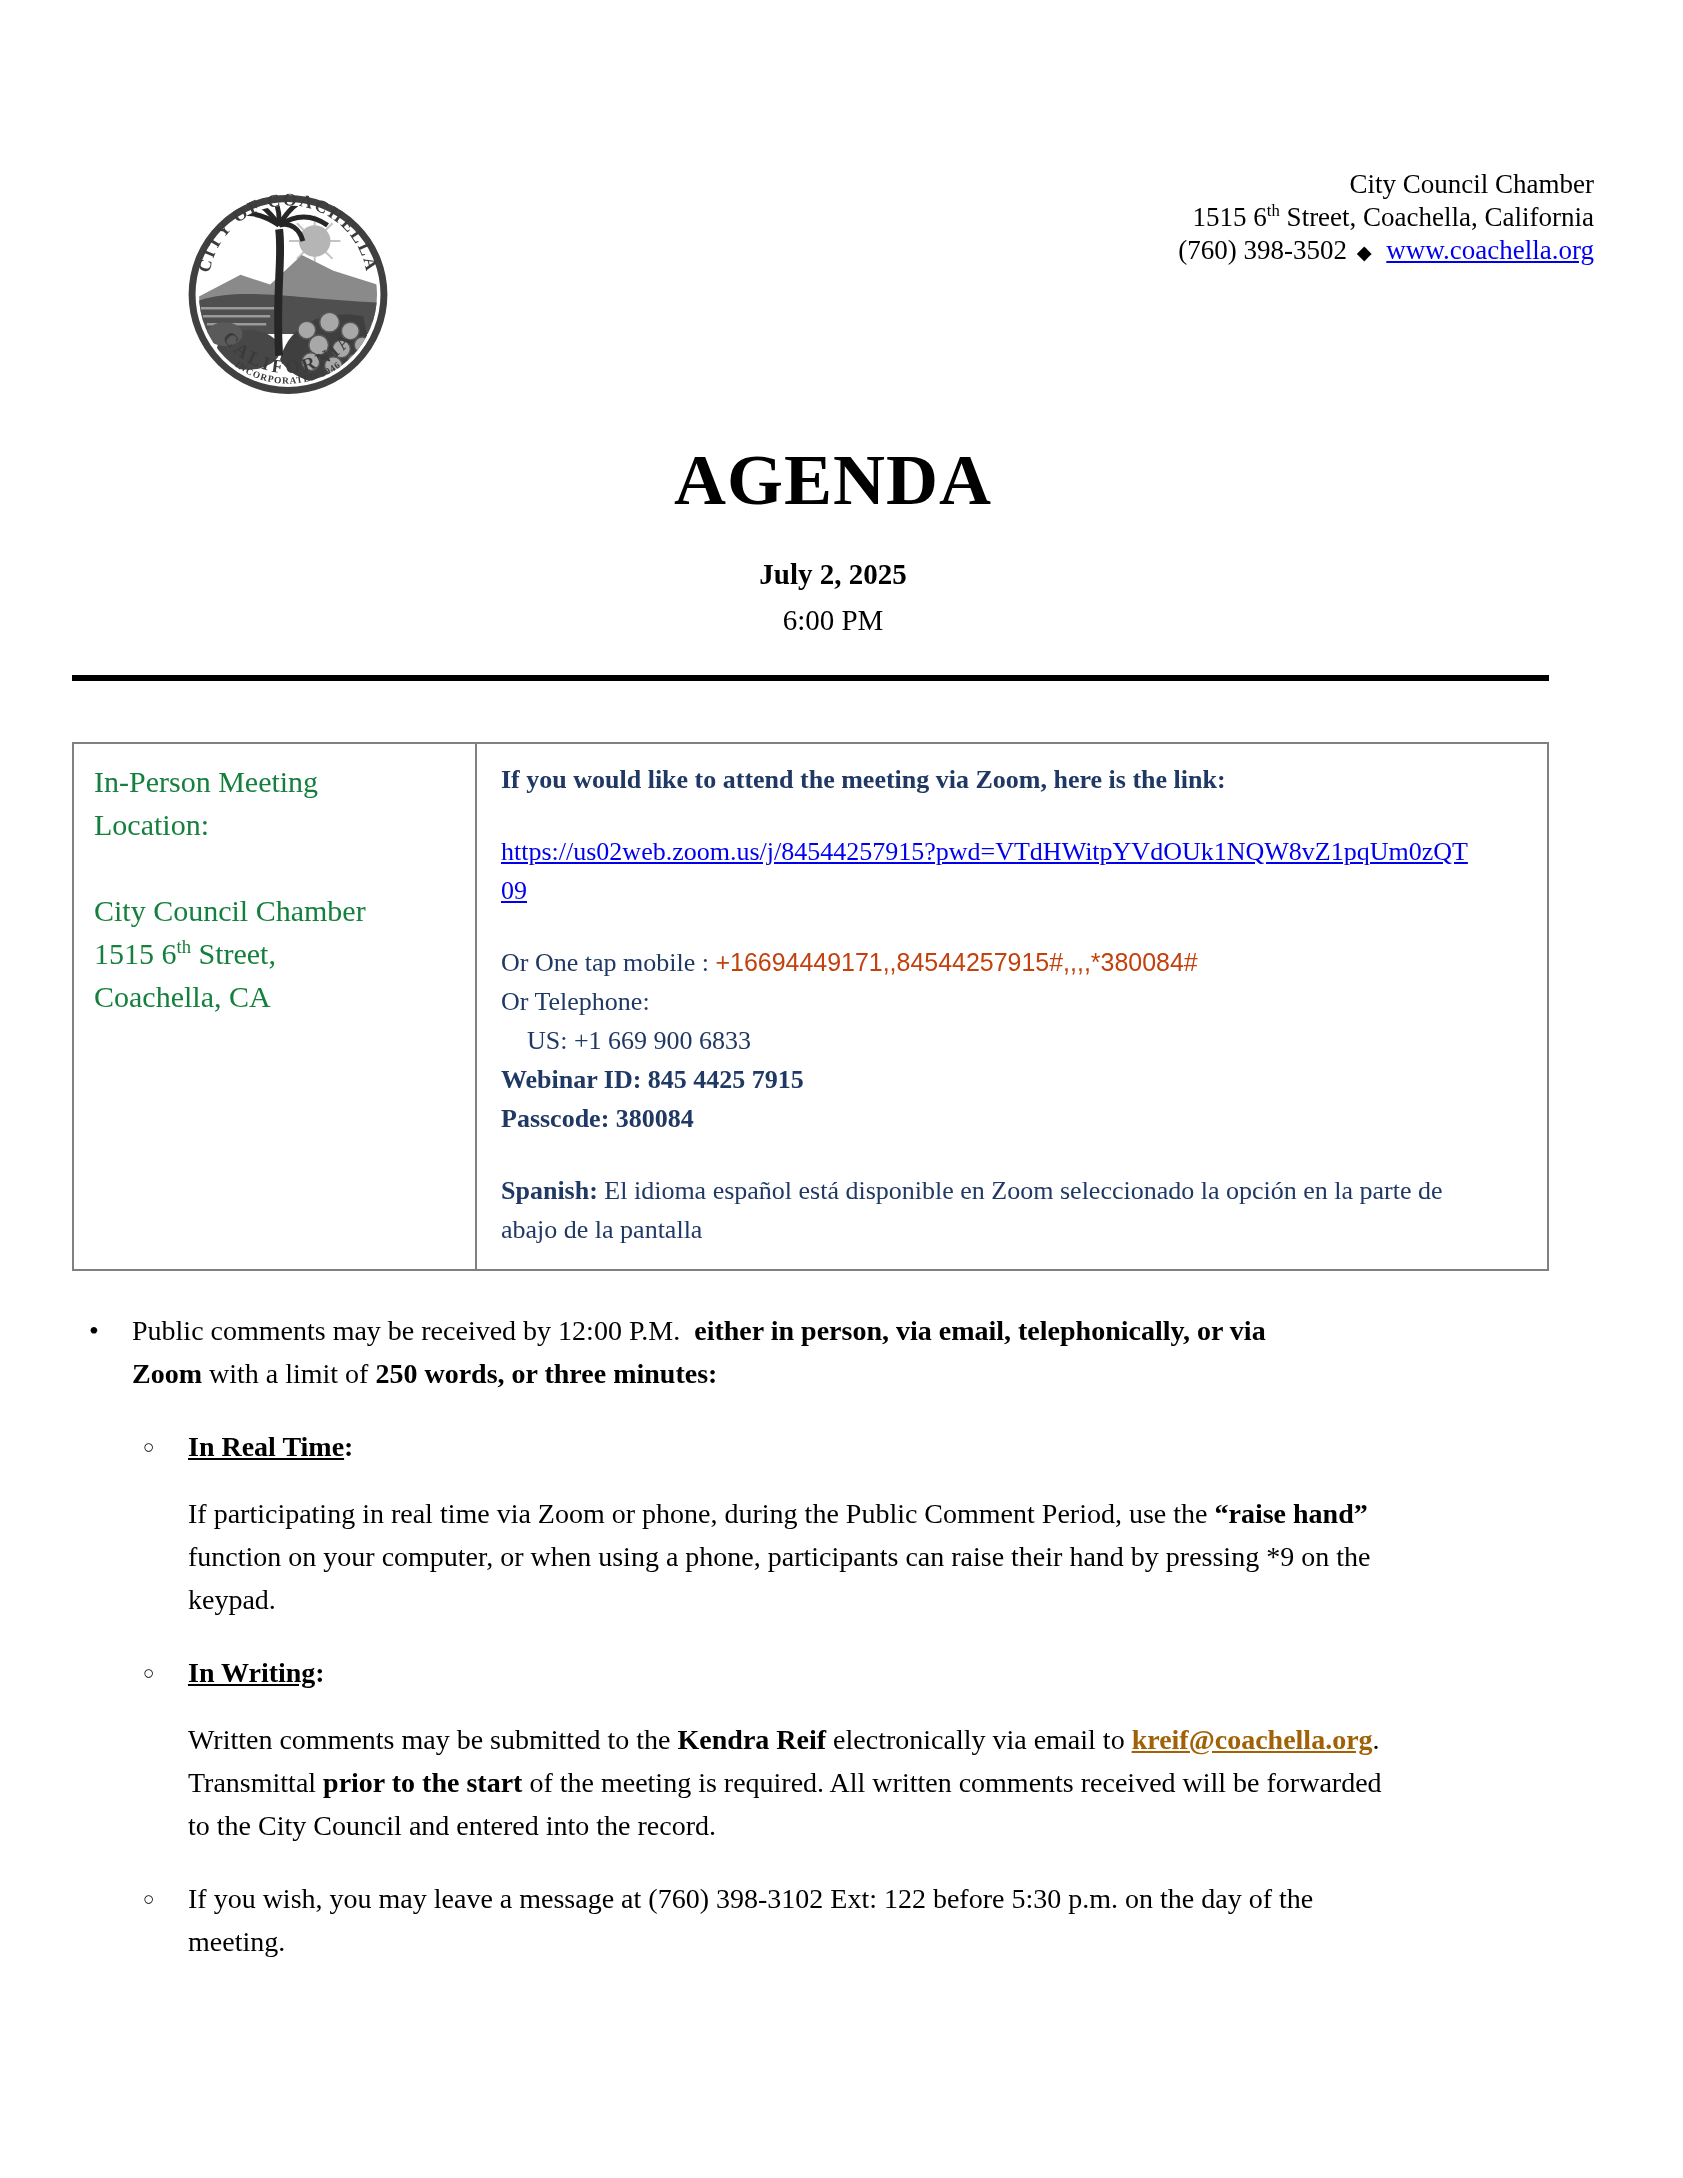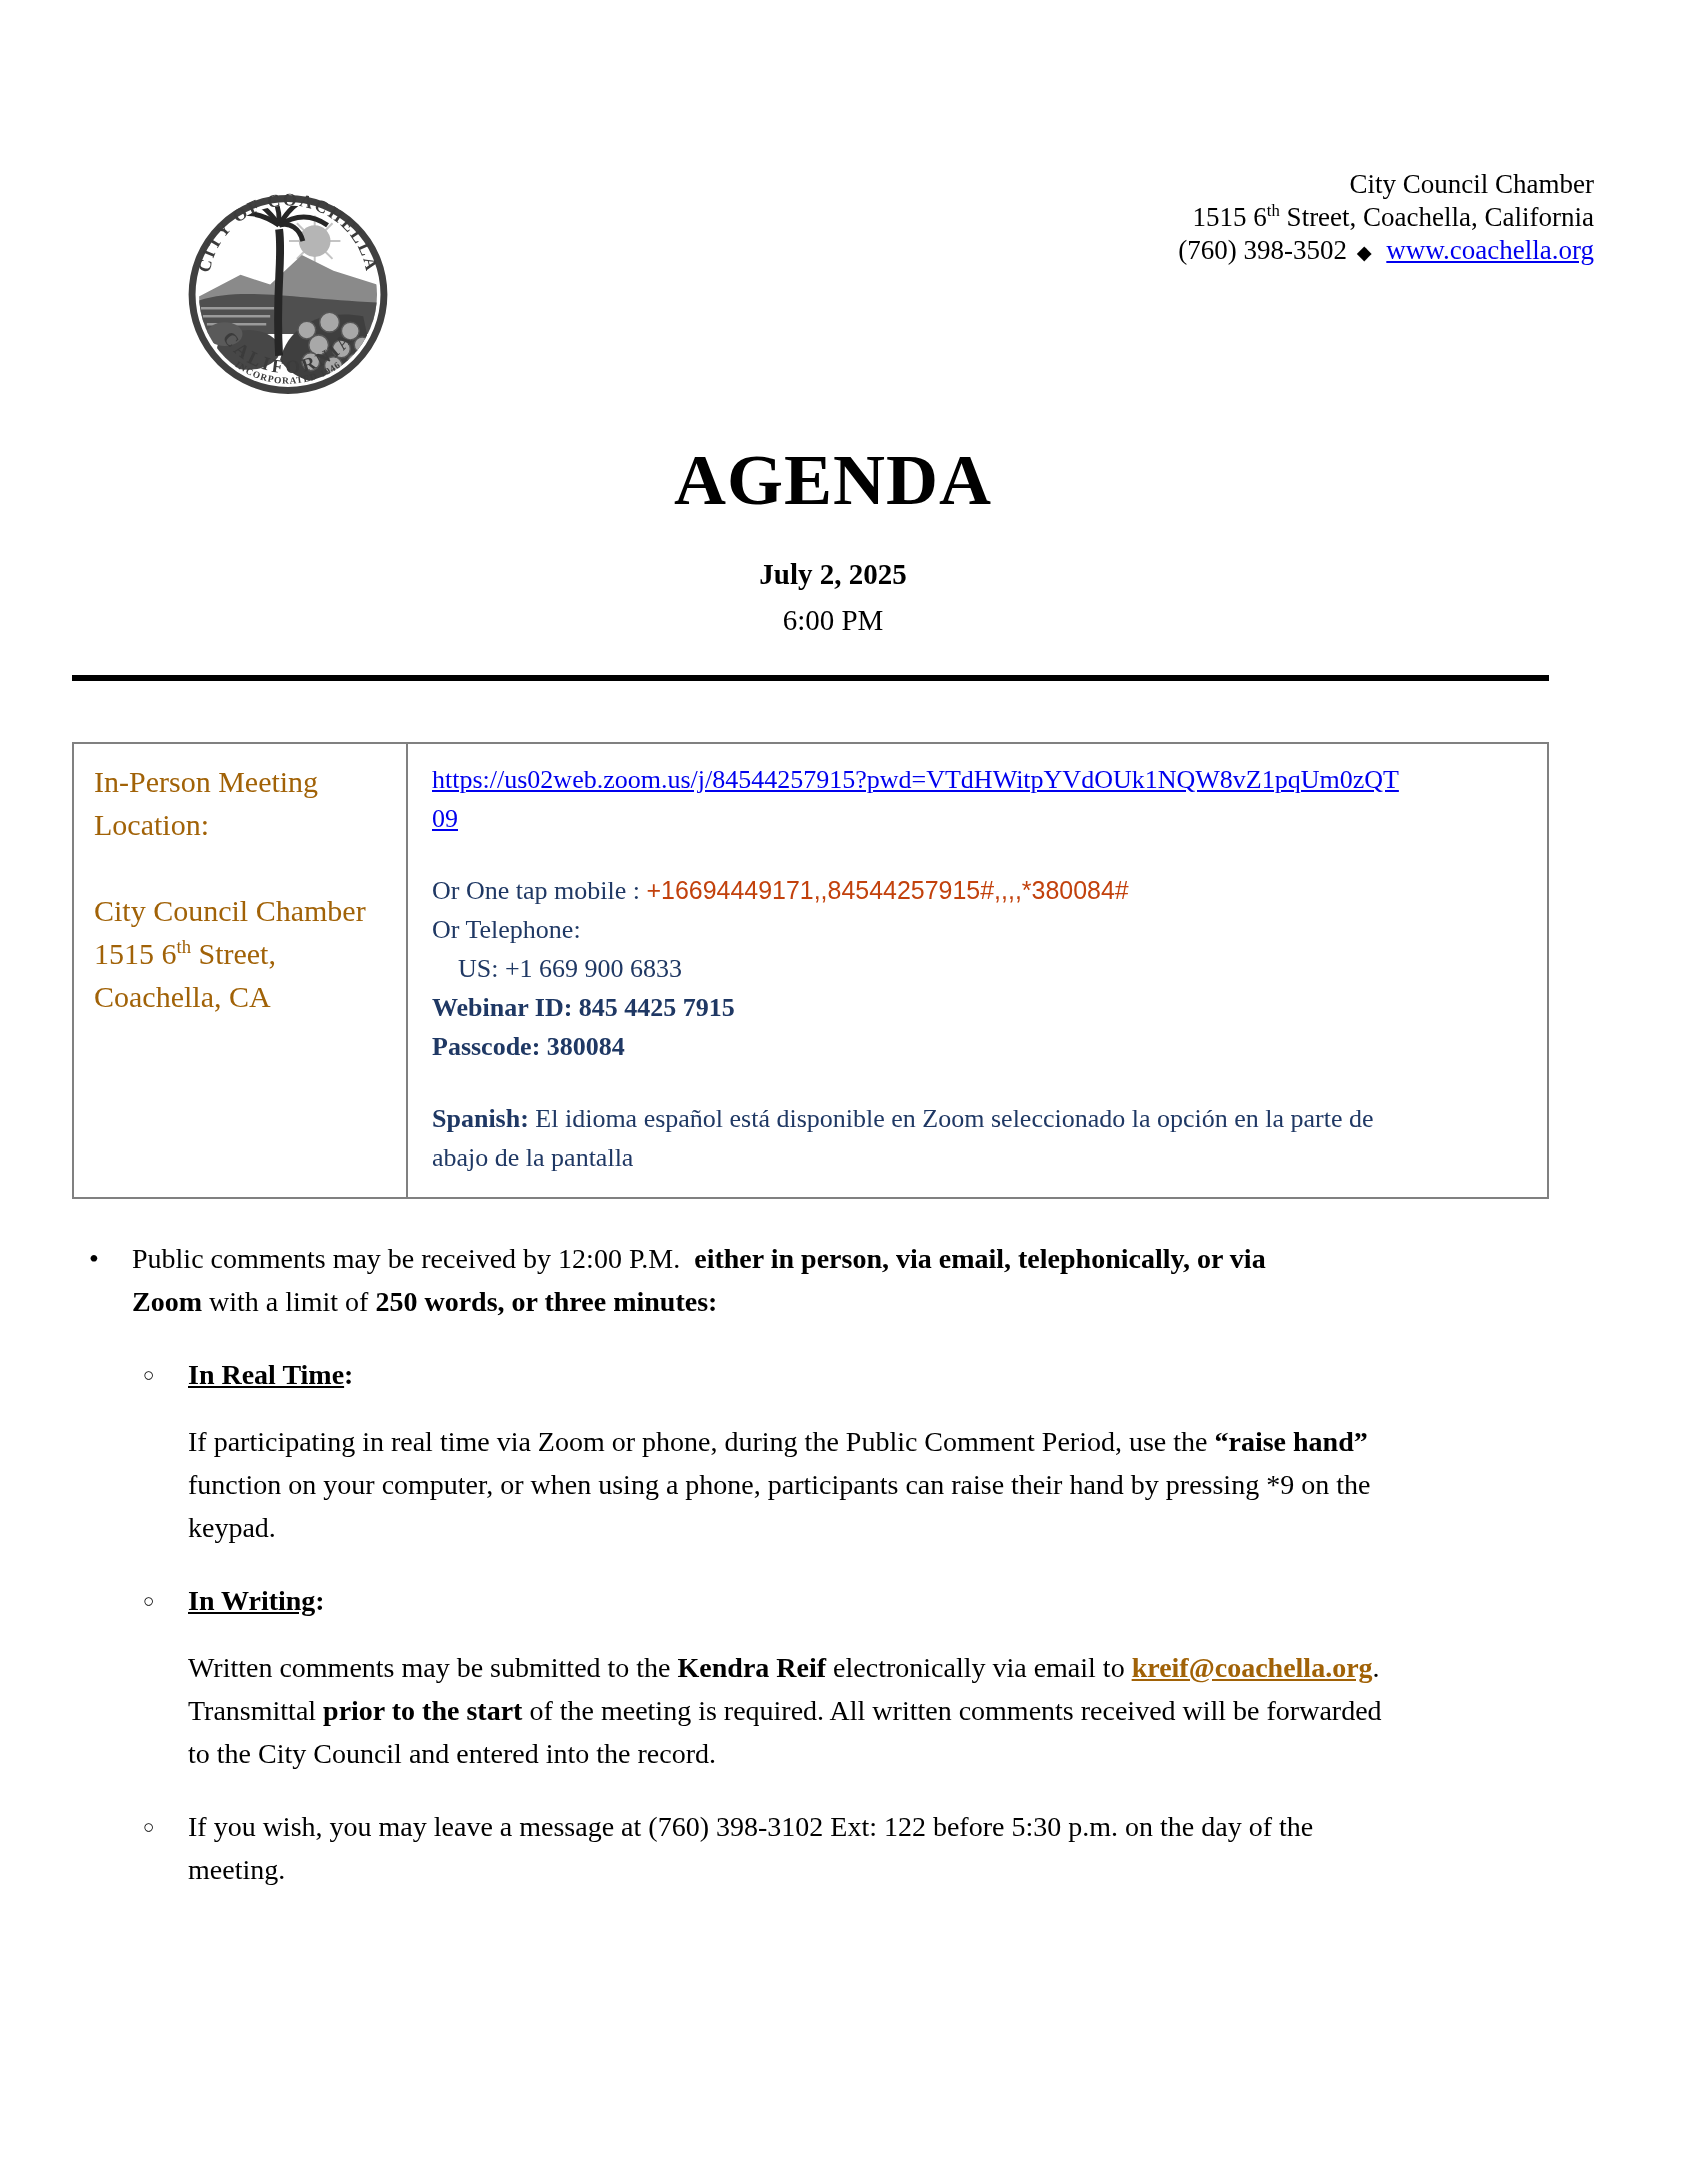--- a/index.html
+++ b/index.html
@@ -33,22 +33,22 @@
   .agenda-title{font-size:72px;font-weight:bold;line-height:61px;letter-spacing:1px;}
   .subtitles{margin-top:16px;font-variant:small-caps;font-size:30px;line-height:45px;}
 
   .dateblock{text-align:center;margin-top:40px;font-size:29px;line-height:46px;}
   .date-line{font-weight:bold;}
 
   .rule{width:1477px;height:6px;background:#000;margin-top:32px;}
 
   
   .mtable{display:flex;width:1477px;margin-top:61px;border:2px solid #808080;box-sizing:border-box;}
-  .mleft{flex:none;width:334px;box-sizing:border-box;border-right:2px solid #808080;
-         padding:16px 14px 16px 20px;font-size:30px;line-height:43px;color:#a16207;}
+  .mleft{flex:none;width:403px;box-sizing:border-box;border-right:2px solid #808080;
+         padding:16px 14px 16px 20px;font-size:30px;line-height:43px;color:#15803d;}
   .mleft .addr{margin-top:43px;}
   .mright{flex:1;box-sizing:border-box;padding:16px 18px 20px 24px;
           color:#1F3864;font-size:26px;line-height:39px;}
   .rpar + .rpar{margin-top:33px;}
 
   
   .bullet{display:flex;}
   .b-main{margin-top:38px;}
   .b-main > .mark{flex:none;width:43px;padding-left:17px;box-sizing:content-box;}
   .b-sub{margin-left:71px;margin-top:30px;}
@@ -143,20 +143,21 @@
   </div>
 
   <div class="rule"></div>
 
   <div class="mtable">
     <div class="mleft">
       <div class="rich"><span>In-Person Meeting</span><br><span>Location:</span></div>
       <div class="rich addr"><span>City Council Chamber</span><br><span>1515 6</span><span class="sup">th</span><span> Street,</span><br><span>Coachella, CA</span></div>
     </div>
     <div class="mright">
+      <div class="rpar rich"><span class="b">If you would like to attend the meeting via Zoom, here is the link:</span></div>
       <div class="rpar rich"><span class="link">https://us02web.zoom.us/j/84544257915?pwd=VTdHWitpYVdOUk1NQW8vZ1pqUm0zQT</span><br><span class="link">09</span></div>
       <div class="rpar rich"><span>Or One tap mobile : </span><span class="sans">+16694449171,,84544257915#,,,,*380084#</span><br><span>Or Telephone:</span><br><span>    US: +1 669 900 6833</span><br><span class="b">Webinar ID: 845 4425 7915</span><br><span class="b">Passcode: 380084</span></div>
       <div class="rpar rich"><span class="b">Spanish:</span><span> El idioma español está disponible en Zoom seleccionado la opción en la parte de</span><br><span>abajo de la pantalla</span></div>
     </div>
   </div>
 
   <div class="bullet b-main">
     <span class="mark">•</span>
     <div class="btxt rich"><span>Public comments may be received by 12:00 P.M.  </span><span class="b">either in person, via email, telephonically, or via</span><br><span class="b">Zoom</span><span> with a limit of </span><span class="b">250 words, or three minutes:</span></div>
   </div>

